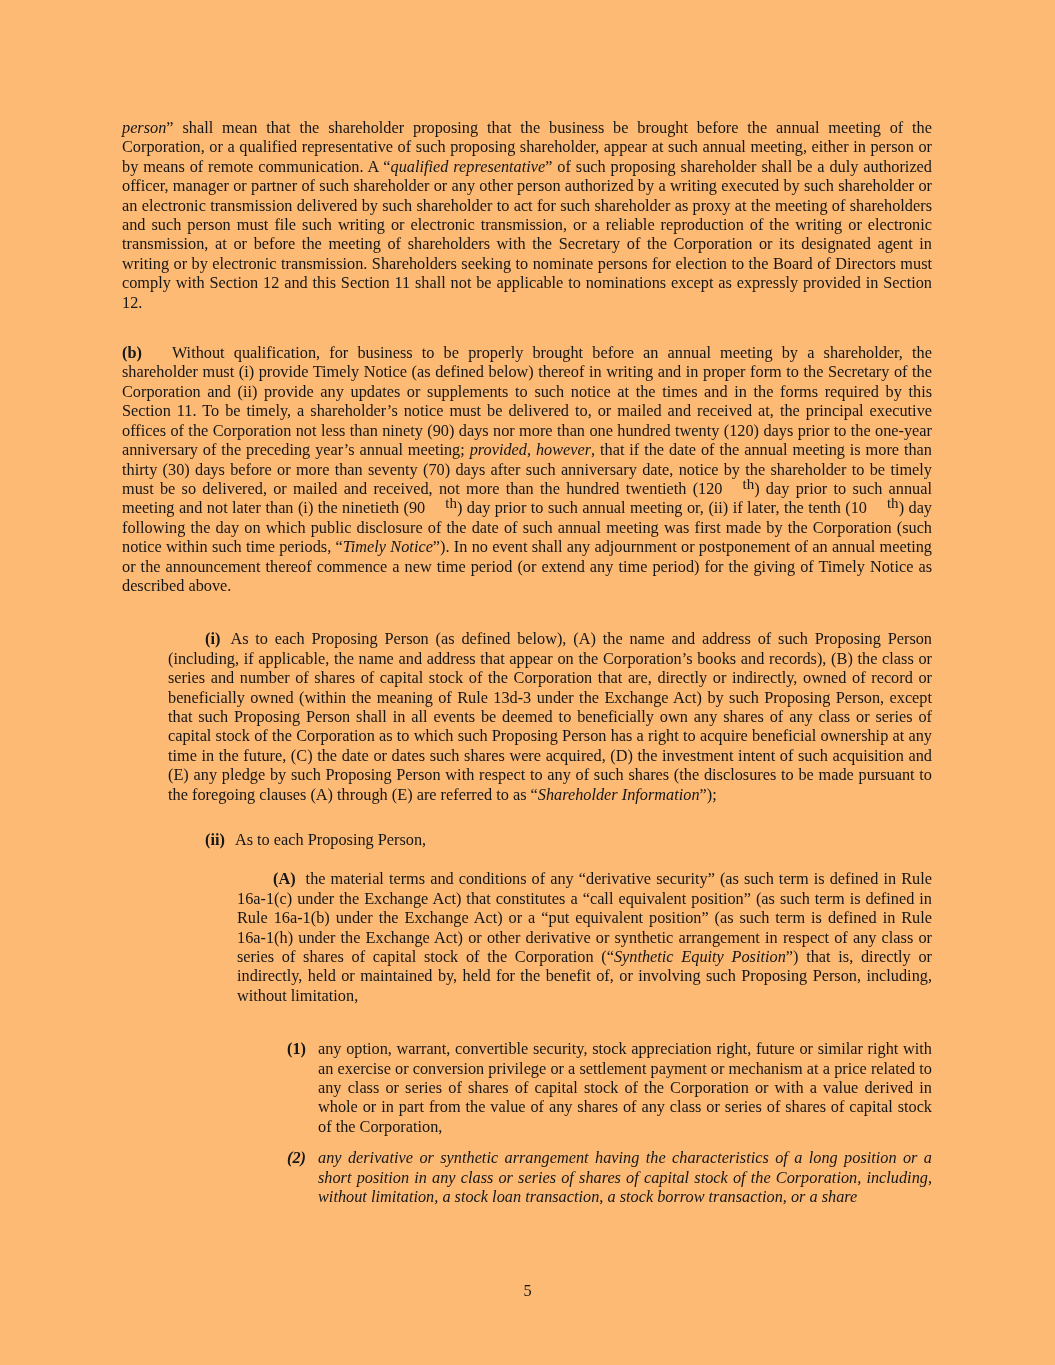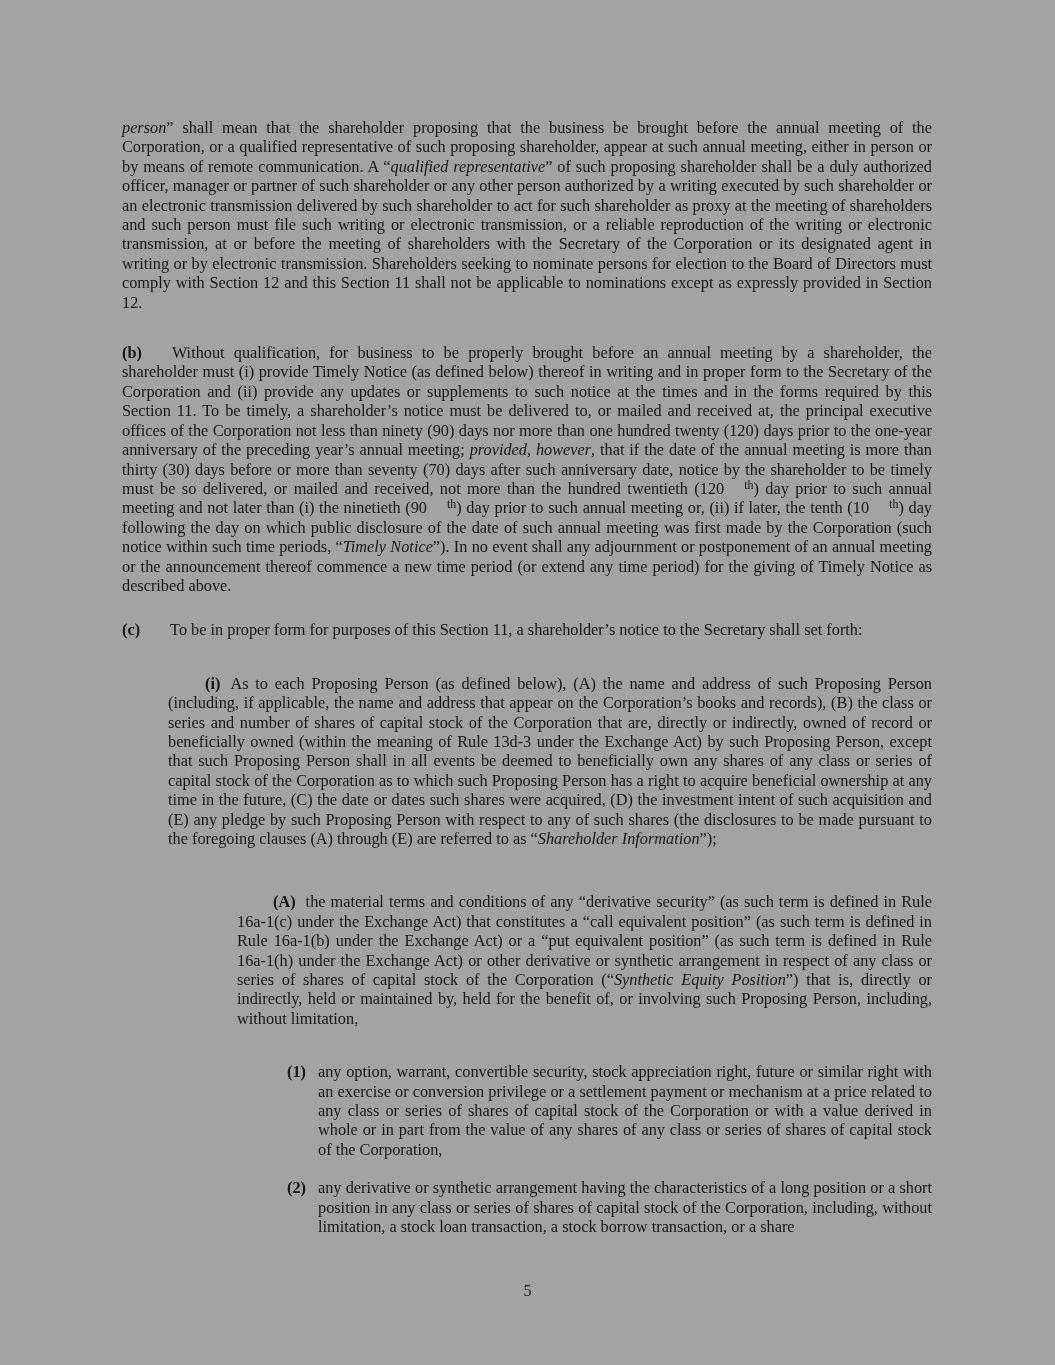--- a/index.html
+++ b/index.html
@@ -4,62 +4,62 @@
 <style>
   html, body {
     margin: 0;
     padding: 0;
     background: #ffffff;
   }
   .page {
     position: relative;
     width: 1055px;
     height: 1365px;
-    background: #a3a3a3;
+    background: #fdba74;
     font-family: "Liberation Serif", "DejaVu Serif", serif;
     font-size: 16.3px;
     line-height: 19.4px;
     color: #161616;
     overflow: hidden;
   }
   .doc {
     position: absolute;
     left: 122px;
     top: 118px;
     width: 810px;
   }
   .para {
     margin: 0;
     text-align: justify;
   }
   .p-b  { margin-top: 31px; }
   .p-c  { margin-top: 25px; }
   .p-i  { margin-top: 34px; padding-left: 46px;  text-indent: 37px; }
   .p-ii { margin-top: 26px; padding-left: 46px;  text-indent: 37px; }
-  .p-A  { margin-top: 44px; padding-left: 115px; text-indent: 36px; }
+  .p-A  { margin-top: 20px; padding-left: 115px; text-indent: 36px; }
   .p-n  { padding-left: 196px; text-indent: -31px; }
   .p-n1 { margin-top: 34px; }
-  .p-n2 { margin-top: 19px; }
+  .p-n2 { margin-top: 12px; font-style: italic; }
   .plabel { font-weight: bold; }
   .tab {
     display: inline-block;
     width: 30px;
   }
   .gap-sm {
     display: inline-block;
     width: 10px;
   }
   .numlabel {
     display: inline-block;
     width: 31px;
     font-weight: bold;
     text-indent: 0;
   }
   sup.rsup {
-    font-size: 12px;
+    font-size: 15px;
     line-height: 0;
     vertical-align: 5px;
     padding-left: 20px;
   }
   .pageno {
     position: absolute;
     top: 1281px;
     left: 0;
     width: 100%;
     text-align: center;
@@ -70,28 +70,28 @@
 
 <div class="page">
   <div class="doc">
 
     <p class="para"><i>person</i><span>” shall mean that the shareholder proposing that the business be brought before the annual meeting of the Corporation, or a qualified representative of such proposing shareholder, appear at such annual meeting, either in person or by means of remote communication.  A “</span><i>qualified representative</i><span>” of such proposing shareholder shall be a duly authorized officer, manager or partner of such shareholder or any other person authorized by a writing executed by such shareholder or an electronic transmission delivered by such shareholder to act for such shareholder as proxy at the meeting of shareholders and such person must file such writing or electronic transmission, or a reliable reproduction of the writing or electronic transmission, at or before the meeting of shareholders with the Secretary of the Corporation or its designated agent in writing or by electronic transmission.  Shareholders seeking to nominate persons for election to the Board of Directors must comply with Section 12 and this Section 11 shall not be applicable to nominations except as expressly provided in Section 12.</span></p>
 
     <p class="para p-b">
       <span class="plabel">(b)</span><span class="tab"></span><span><span>Without qualification, for business to be properly brought before an annual meeting by a shareholder, the shareholder must (i) provide Timely Notice (as defined below) thereof in writing and in proper form to the Secretary of the Corporation and (ii) provide any updates or supplements to such notice at the times and in the forms required by this Section 11.  To be timely, a shareholder’s notice must be delivered to, or mailed and received at, the principal executive offices of the Corporation not less than ninety (90) days nor more than one hundred twenty (120) days prior to the one-year anniversary of the preceding year’s annual meeting; </span><i>provided, however</i><span>, that if the date of the annual meeting is more than thirty (30) days before or more than seventy (70) days after such anniversary date, notice by the shareholder to be timely must be so delivered, or mailed and received, not more than the hundred twentieth (120</span><sup class="rsup">th</sup><span>) day prior to such annual meeting and not later than (i) the ninetieth (90</span><sup class="rsup">th</sup><span>) day prior to such annual meeting or, (ii) if later, the tenth (10</span><sup class="rsup">th</sup><span>) day following the day on which public disclosure of the date of such annual meeting was first made by the Corporation (such notice within such time periods, “</span><i>Timely Notice</i><span>”).  In no event shall any adjournment or postponement of an annual meeting or the announcement thereof commence a new time period (or extend any time period) for the giving of Timely Notice as described above.</span></span>
     </p>
 
-    <p class="para p-c">
-      <span class="plabel">(c)</span><span class="tab"></span><span><span>To be in proper form for purposes of this Section 11, a shareholder’s notice to the Secretary shall set forth:</span></span>
-    </p>
 
     <p class="para p-i">
       <span class="plabel">(i)</span><span class="gap-sm"></span><span><span>As to each Proposing Person (as defined below), (A) the name and address of such Proposing Person (including, if applicable, the name and address that appear on the Corporation’s books and records), (B) the class or series and number of shares of capital stock of the Corporation that are, directly or indirectly, owned of record or beneficially owned (within the meaning of Rule 13d-3 under the Exchange Act) by such Proposing Person, except that such Proposing Person shall in all events be deemed to beneficially own any shares of any class or series of capital stock of the Corporation as to which such Proposing Person has a right to acquire beneficial ownership at any time in the future, (C) the date or dates such shares were acquired, (D) the investment intent of such acquisition and (E) any pledge by such Proposing Person with respect to any of such shares (the disclosures to be made pursuant to the foregoing clauses (A) through (E) are referred to as “</span><i>Shareholder Information</i><span>”);</span></span>
     </p>
 
+    <p class="para p-ii">
+      <span class="plabel">(ii)</span><span class="gap-sm"></span><span><span>As to each Proposing Person,</span></span>
+    </p>
 
     <p class="para p-A">
       <span class="plabel">(A)</span><span class="gap-sm"></span><span><span>the material terms and conditions of any “derivative security” (as such term is defined in Rule 16a-1(c) under the Exchange Act) that constitutes a “call equivalent position” (as such term is defined in Rule 16a-1(b) under the Exchange Act) or a “put equivalent position” (as such term is defined in Rule 16a-1(h) under the Exchange Act) or other derivative or synthetic arrangement in respect of any class or series of shares of capital stock of the Corporation (“</span><i>Synthetic Equity Position</i><span>”) that is, directly or indirectly, held or maintained by, held for the benefit of, or involving such Proposing Person, including, without limitation,</span></span>
     </p>
 
     <p class="para p-n p-n1">
       <span class="numlabel">(1)</span><span><span>any option, warrant, convertible security, stock appreciation right, future or similar right with an exercise or conversion privilege or a settlement payment or mechanism at a price related to any class or series of shares of capital stock of the Corporation or with a value derived in whole or in part from the value of any shares of any class or series of shares of capital stock of the Corporation,</span></span>
     </p>
 
     <p class="para p-n p-n2">

